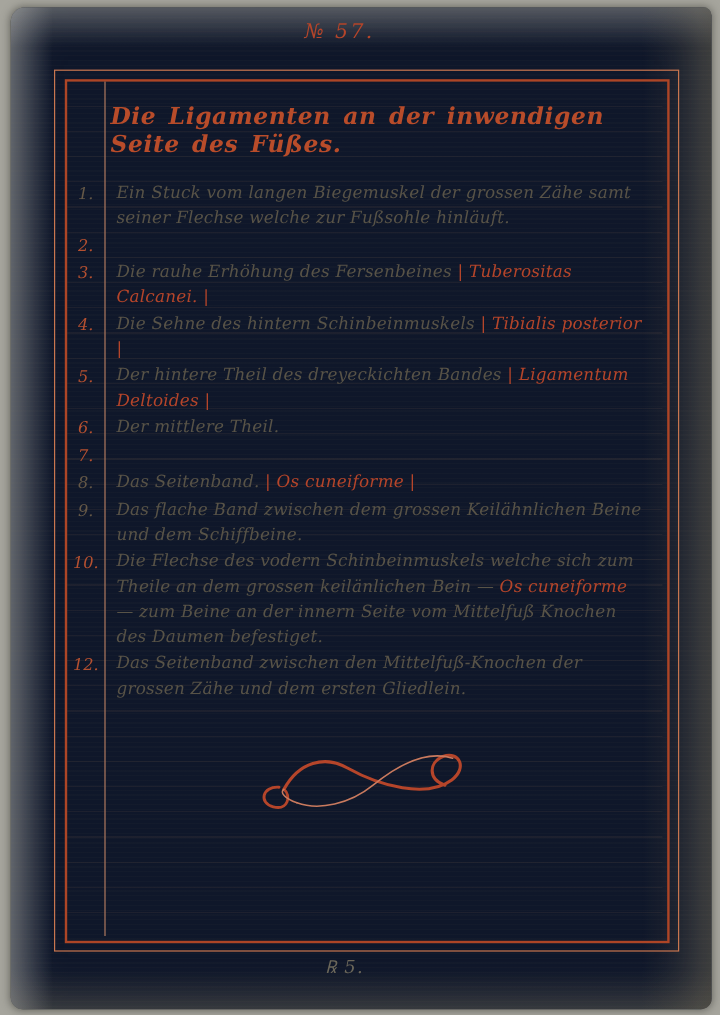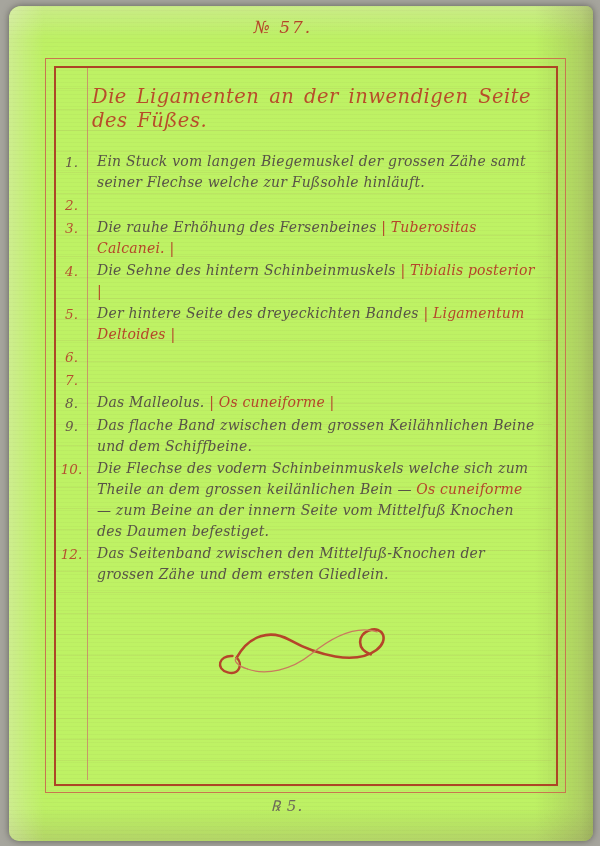--- a/index.html
+++ b/index.html
@@ -1,39 +1,39 @@
 <!DOCTYPE html>
 <html><head>
 <meta charset="utf-8">
 <style>
   html,body{margin:0;padding:0;width:600px;height:846px;overflow:hidden;
     background:#a6a59d;font-family:"DejaVu Serif", serif;}
   .paper{position:absolute;left:9px;top:6px;right:7px;bottom:5px;
-    background:#bef264;border-radius:12px 7px 9px 10px;
+    background:#0f172a;border-radius:12px 7px 9px 10px;
     box-shadow:0 0 7px rgba(40,40,35,.55), inset 0 0 40px rgba(190,180,150,.35);}
   .paper::before{content:"";position:absolute;inset:0;pointer-events:none;border-radius:inherit;
     background:
       repeating-linear-gradient(180deg, rgba(120,108,85,.045) 0 1px, transparent 1px 4px),
       linear-gradient(90deg, rgba(255,255,250,.25) 0%, transparent 6%, transparent 90%, rgba(120,108,80,.22) 98%, rgba(100,90,65,.3) 100%),
       linear-gradient(180deg, rgba(255,255,250,.2) 0%, transparent 4%, transparent 96%, rgba(120,108,80,.15) 100%);}
   .frame-outer{position:absolute;left:36px;top:52px;width:519px;height:733px;
     border:1px solid #c8764f;}
   .frame-inner{position:absolute;left:45px;top:60px;width:500px;height:716px;
     border:2px solid #ad4526;}
   .margin-rule{position:absolute;left:78px;top:62px;width:1px;height:712px;
     background:#c98a68;opacity:.85;}
   .header-mark{position:absolute;top:11px;left:0;width:100%;text-align:center;
     color:#b5452a;font-style:italic;font-size:17px;letter-spacing:2px;transform:translateX(-18px);}
   .footer-mark{position:absolute;top:789px;left:0;width:100%;text-align:center;
     color:#6b675a;font-style:italic;font-size:15px;letter-spacing:1px;transform:translateX(-14px);}
   .content{position:absolute;left:47px;top:62px;width:496px;height:712px;
     background:repeating-linear-gradient(180deg, transparent 0 20px, rgba(155,115,85,.10) 20px 21px);
     font-style:italic;}
   .page-title{margin:17px 8px 17px 36px;color:#b84c2a;font-size:19.5px;
-    letter-spacing:.5px;word-spacing:3px;line-height:1.25;}
+    letter-spacing:.5px;word-spacing:3px;line-height:1.25;font-weight:bold;}
   .item{display:flex;align-items:flex-start;margin-bottom:1px;line-height:21px;font-size:14px;}
   .num{flex:0 0 31px;text-align:center;font-size:13.5px;padding-top:1px;}
   .num.dark{color:#655847}
   .num.red{color:#b55030}
   .txt{flex:1;padding-left:10px;padding-right:14px;letter-spacing:.2px;}
   .seg.dark{color:#585347}
   .seg.red{color:#b5452a}
   .flourish-wrap{text-align:center;margin-top:26px;}
   svg.flourish{transform:rotate(-4deg);}
 </style>
@@ -62,31 +62,32 @@
         <div class="item">
           <span class="num red">3.</span>
           <span class="txt"><span class="seg dark">Die rauhe Erhöhung des Fersenbeines </span><span class="seg red">| Tuberositas Calcanei. |</span></span>
         </div>
         <div class="item">
           <span class="num red">4.</span>
           <span class="txt"><span class="seg dark">Die Sehne des hintern Schinbeinmuskels </span><span class="seg red">| Tibialis posterior |</span></span>
         </div>
         <div class="item">
           <span class="num red">5.</span>
-          <span class="txt"><span class="seg dark">Der hintere Seite des dreyeckichten Bandes </span><span class="seg red">| Ligamentum Deltoides |</span></span>
+          <span class="txt"><span class="seg dark">Der hintere Theil des dreyeckichten Bandes </span><span class="seg red">| Ligamentum Deltoides |</span></span>
         </div>
         <div class="item">
           <span class="num red">6.</span>
+          <span class="txt"><span class="seg dark">Der mittlere Theil.</span></span>
         </div>
         <div class="item">
           <span class="num red">7.</span>
         </div>
         <div class="item">
           <span class="num dark">8.</span>
-          <span class="txt"><span class="seg dark">Das Malleolus. </span><span class="seg red">| Os cuneiforme |</span></span>
+          <span class="txt"><span class="seg dark">Das Seitenband. </span><span class="seg red">| Os cuneiforme |</span></span>
         </div>
         <div class="item">
           <span class="num dark">9.</span>
           <span class="txt"><span class="seg dark">Das flache Band zwischen dem grossen Keilähnlichen Beine und dem Schiffbeine.</span></span>
         </div>
         <div class="item">
           <span class="num red">10.</span>
           <span class="txt"><span class="seg dark">Die Flechse des vodern Schinbeinmuskels welche sich zum Theile an dem grossen keilänlichen Bein — </span><span class="seg red">Os cuneiforme</span><span class="seg dark"> — zum Beine an der innern Seite vom Mittelfuß Knochen des Daumen befestiget.</span></span>
         </div>
         <div class="item">

